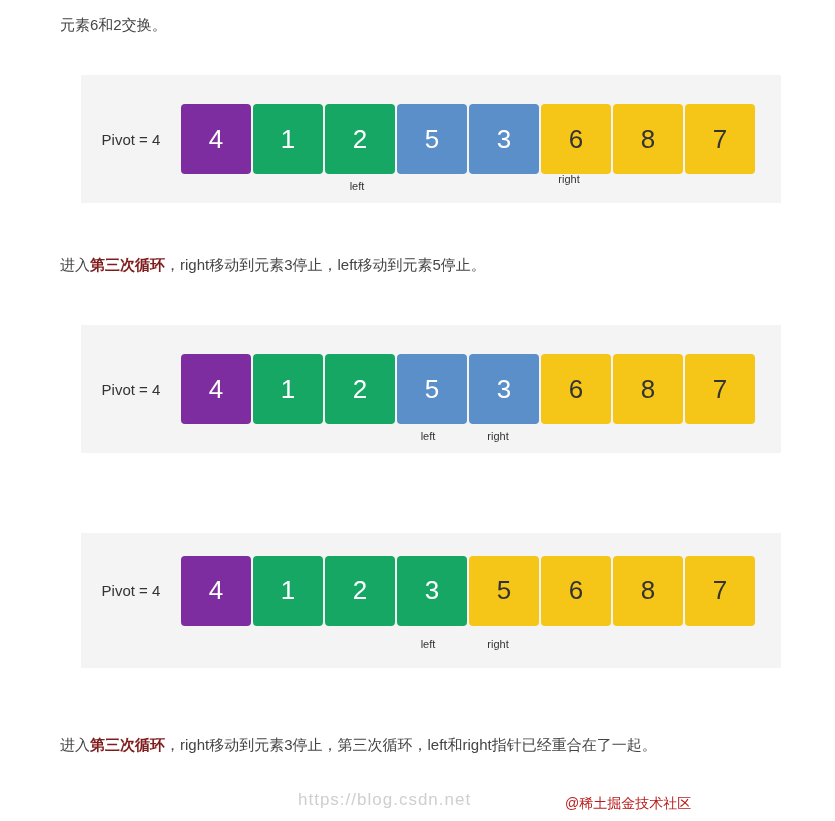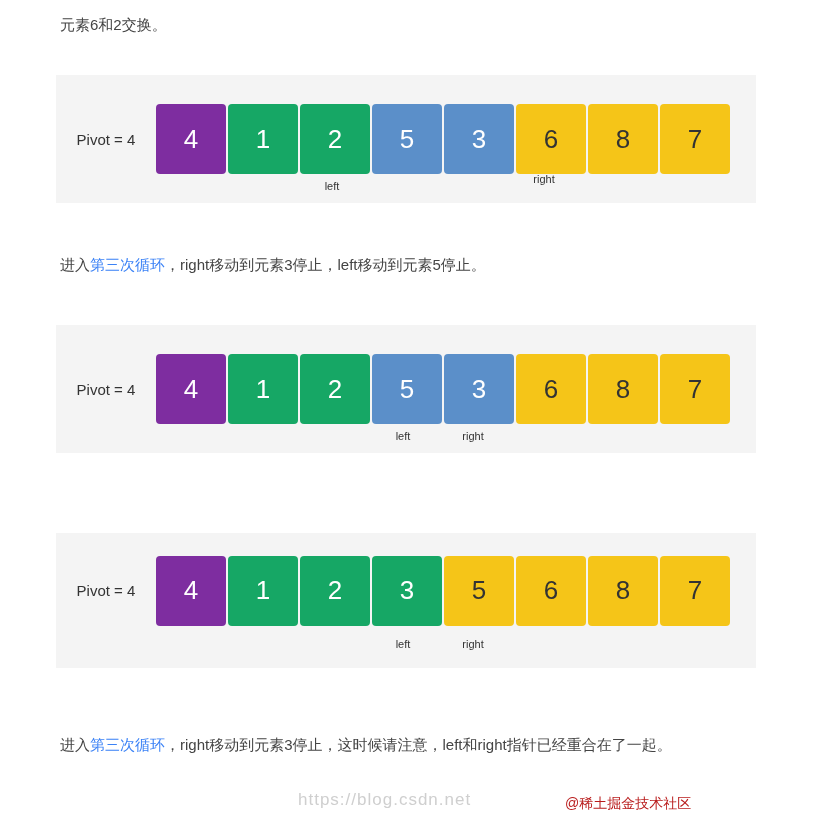--- a/index.html
+++ b/index.html
@@ -22,26 +22,26 @@
   }
   .para {
     position: absolute;
     left: 60px;
     font-size: 15px;
     line-height: 26px;
     color: #444444;
     width: 700px;
   }
   .para b {
-    font-weight: normal;
-    color: #3b82f6;
+    font-weight: bold;
+    color: #7f1d1d;
   }
   .figure {
     position: absolute;
-    left: 56px;
+    left: 81px;
     background: #f4f4f4;
     width: 700px;
   }
   .row {
     display: flex;
     align-items: center;
     height: 100%;
   }
   .pivot-label {
     width: 100px;
@@ -155,19 +155,19 @@
         <div class="cell yellow">6</div>
         <div class="cell yellow">8</div>
         <div class="cell yellow">7</div>
       </div>
     </div>
     <div class="ptr" style="left:311px; top:105px;">left</div>
     <div class="ptr" style="left:381px; top:105px;">right</div>
   </div>
 
   <div class="para" style="top:732px; width:690px;">
-    <span>进入</span><b>第三次循环</b><span>，right移动到元素3停止，这时候请注意，left和right指针已经重合在了一起。</span>
+    <span>进入</span><b>第三次循环</b><span>，right移动到元素3停止，第三次循环，left和right指针已经重合在了一起。</span>
   </div>
 
   <div class="watermark-url">https://blog.csdn.net</div>
   <div class="watermark-site">@稀土掘金技术社区</div>
 
 </div>
 
 </body></html>

